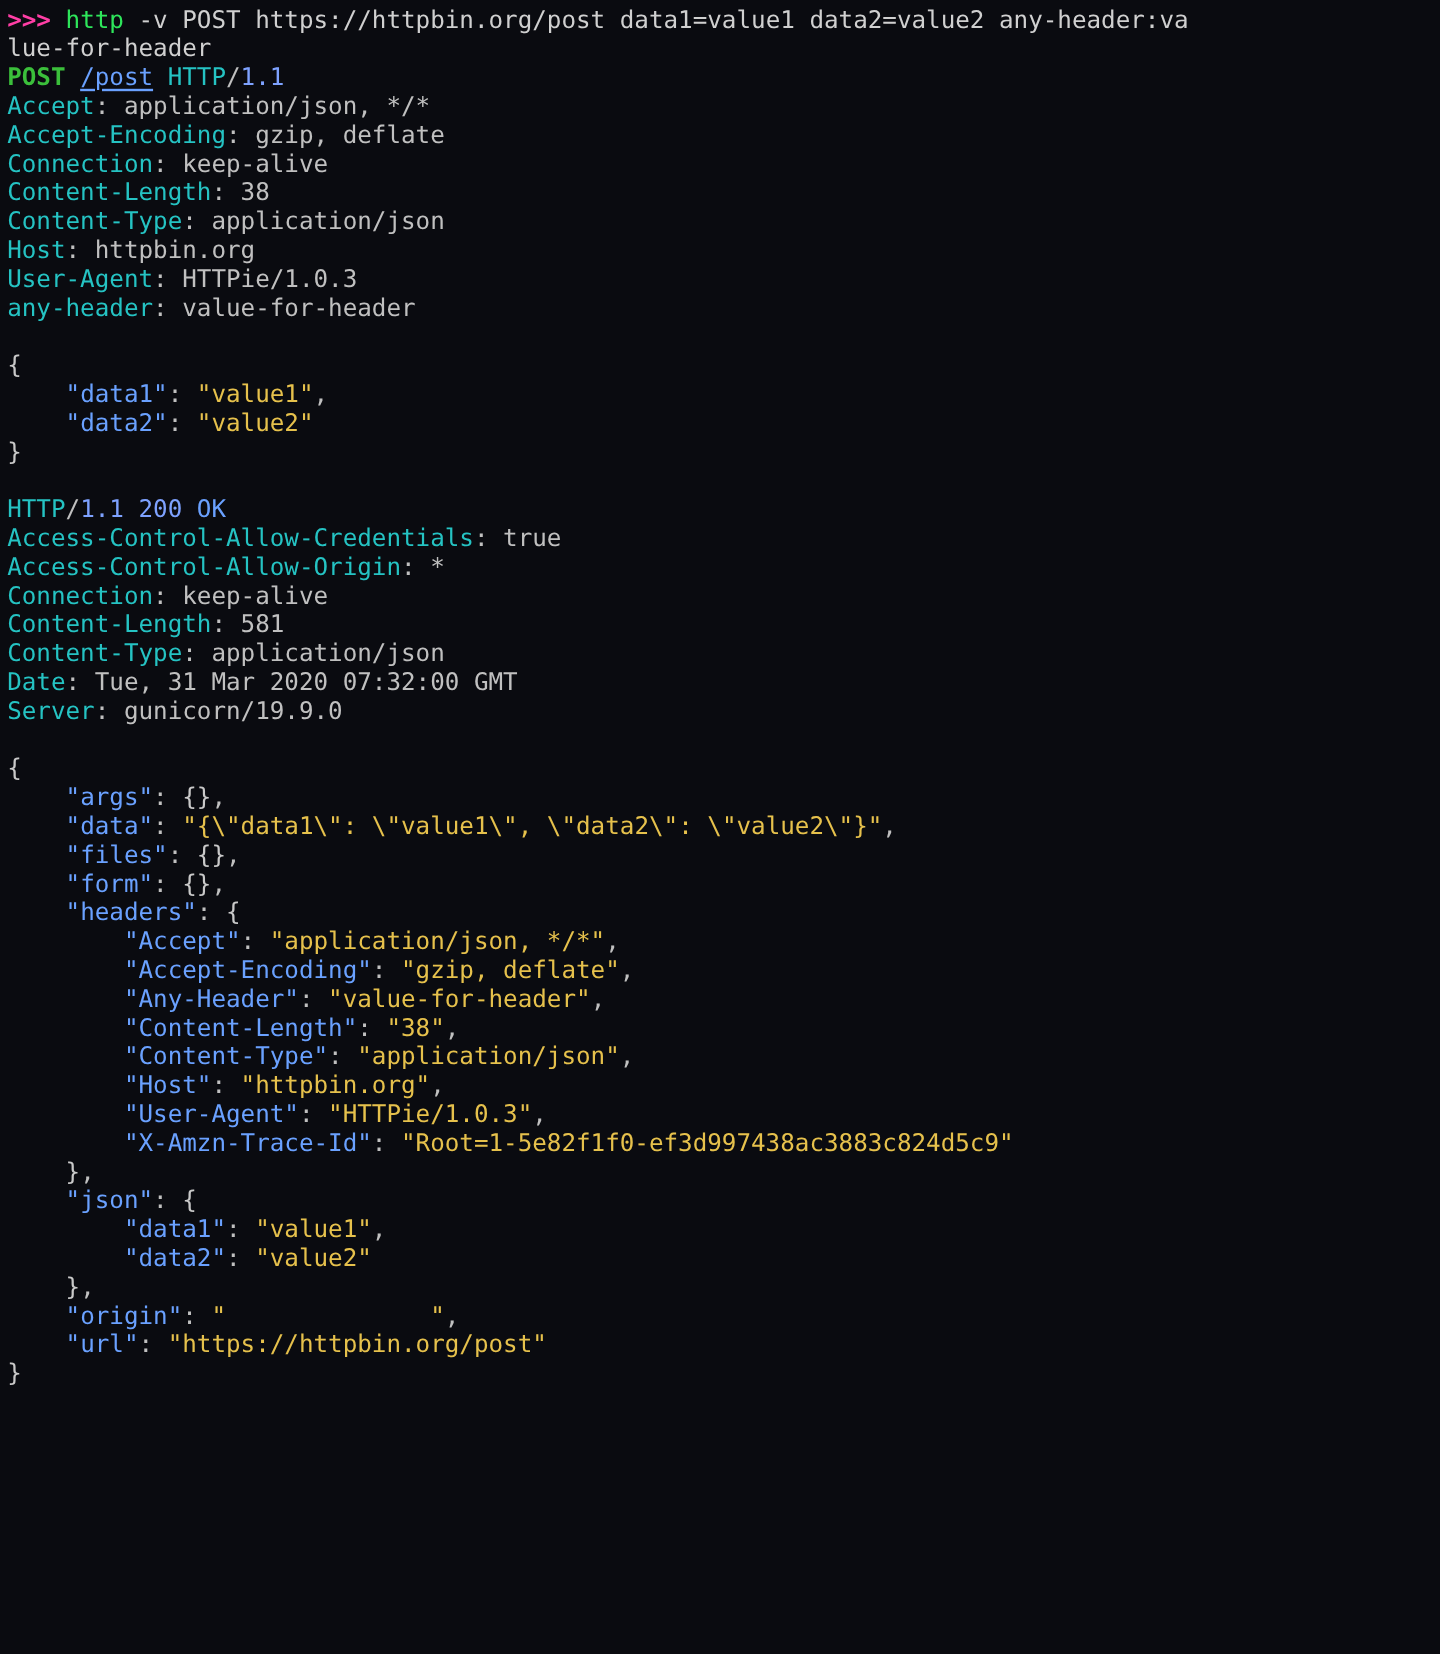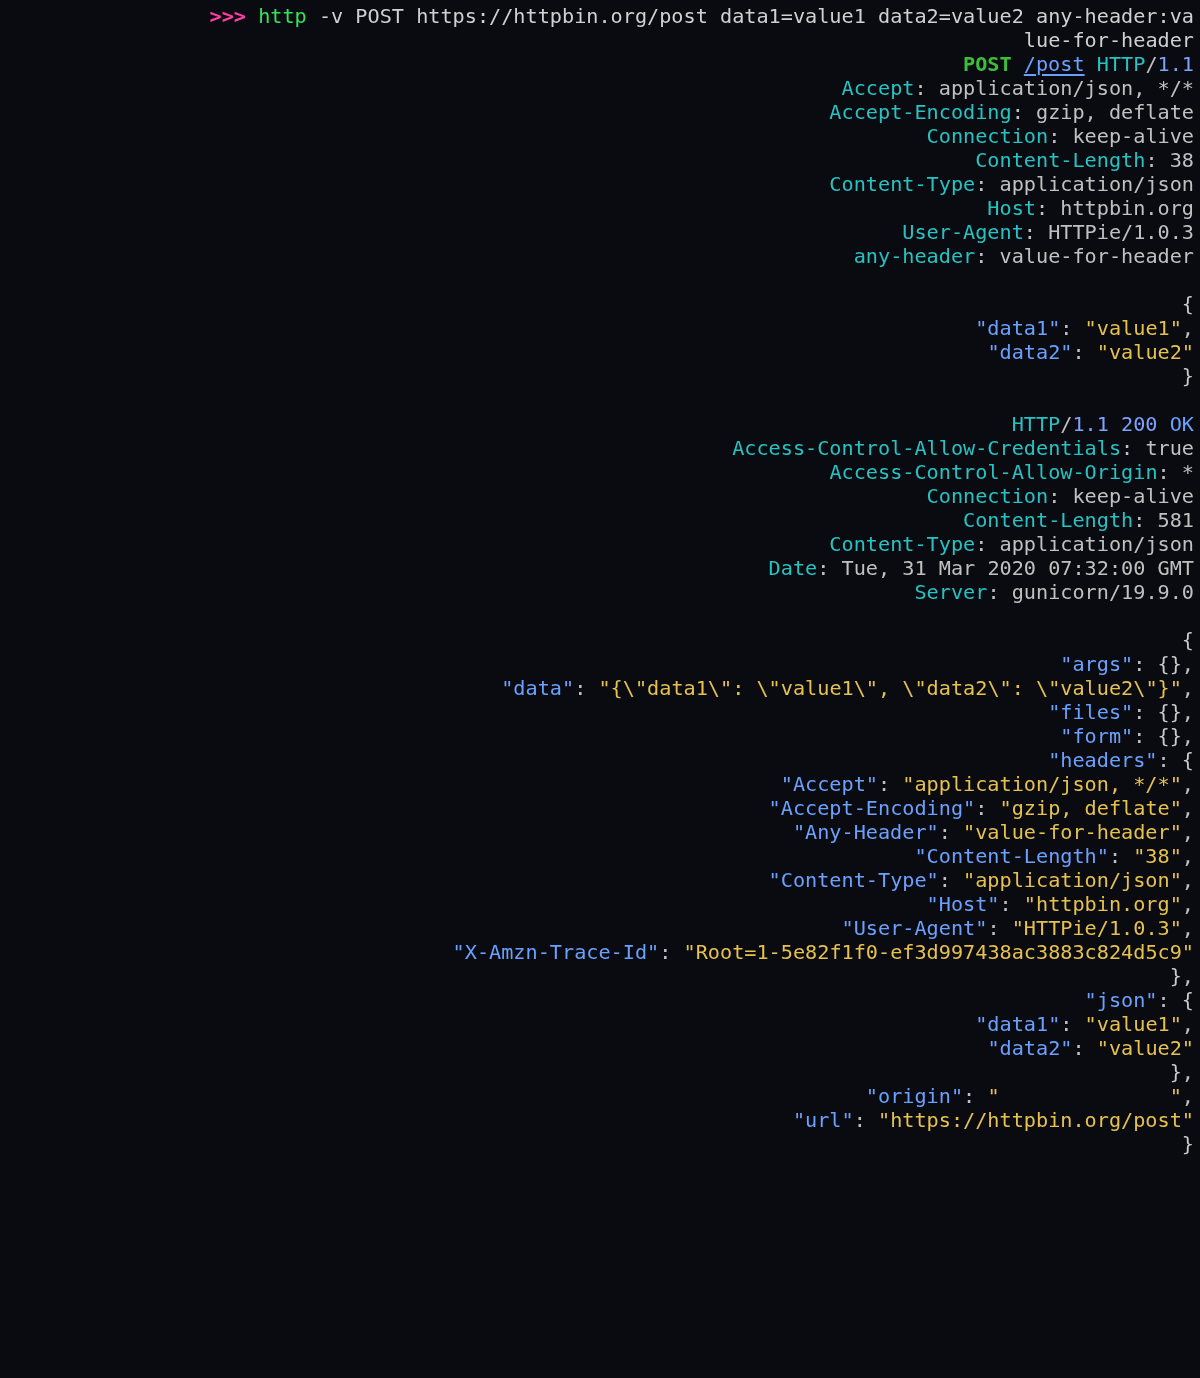--- a/index.html
+++ b/index.html
@@ -12,21 +12,20 @@
   }
   pre.terminal {
     margin: 0;
     padding: 4px 6px 6px 6px;
     font-family: "Menlo", "Consolas", "DejaVu Sans Mono", monospace;
     font-size: 20.2px;
     line-height: 24px;
     color: #c9c9c9;
     white-space: pre-wrap;
     word-break: break-all;
-    text-align: right;
   }
   .prompt   { color: #ff3ea5; font-weight: bold; }
   .cmd      { color: #2ee65b; }
   .arg      { color: #d0d0d0; }
   .method   { color: #3bbf3b; font-weight: bold; }
   .path     { color: #6aa1ff; text-decoration: underline; text-underline-offset: 3px; }
   .httpword { color: #25c3c3; }
   .ver      { color: #7ea2ff; }
   .hname    { color: #25c3c3; }
   .punct    { color: #c0c0c0; }

